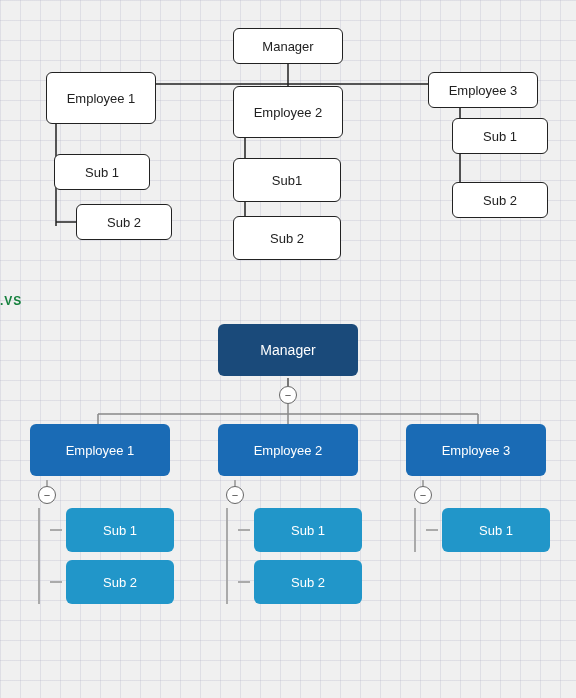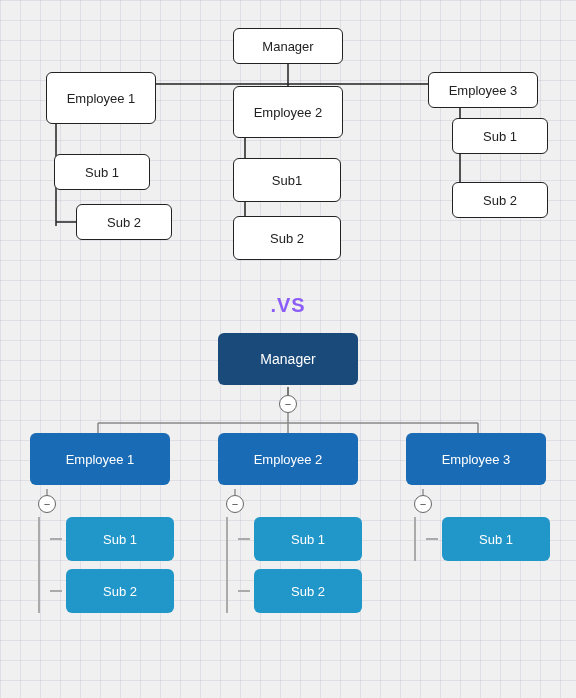--- a/index.html
+++ b/index.html
@@ -90,24 +90,24 @@
       width: 96px; height: 36px;
       left: 432px; top: 102px;
     }
     .wf-sub2-3 {
       width: 96px; height: 36px;
       left: 432px; top: 166px;
     }
 
     
     .vs-label {
-      text-align: center;
-      font-size: 20px;
+      text-align: left;
+      font-size: 12px;
       font-weight: bold;
-      color: #8b5cf6;
+      color: #15803d;
       padding: 8px 0 16px 0;
       letter-spacing: 1px;
     }
 
     
     .bottom-section {
       padding: 0 10px 20px 10px;
     }
 
     

